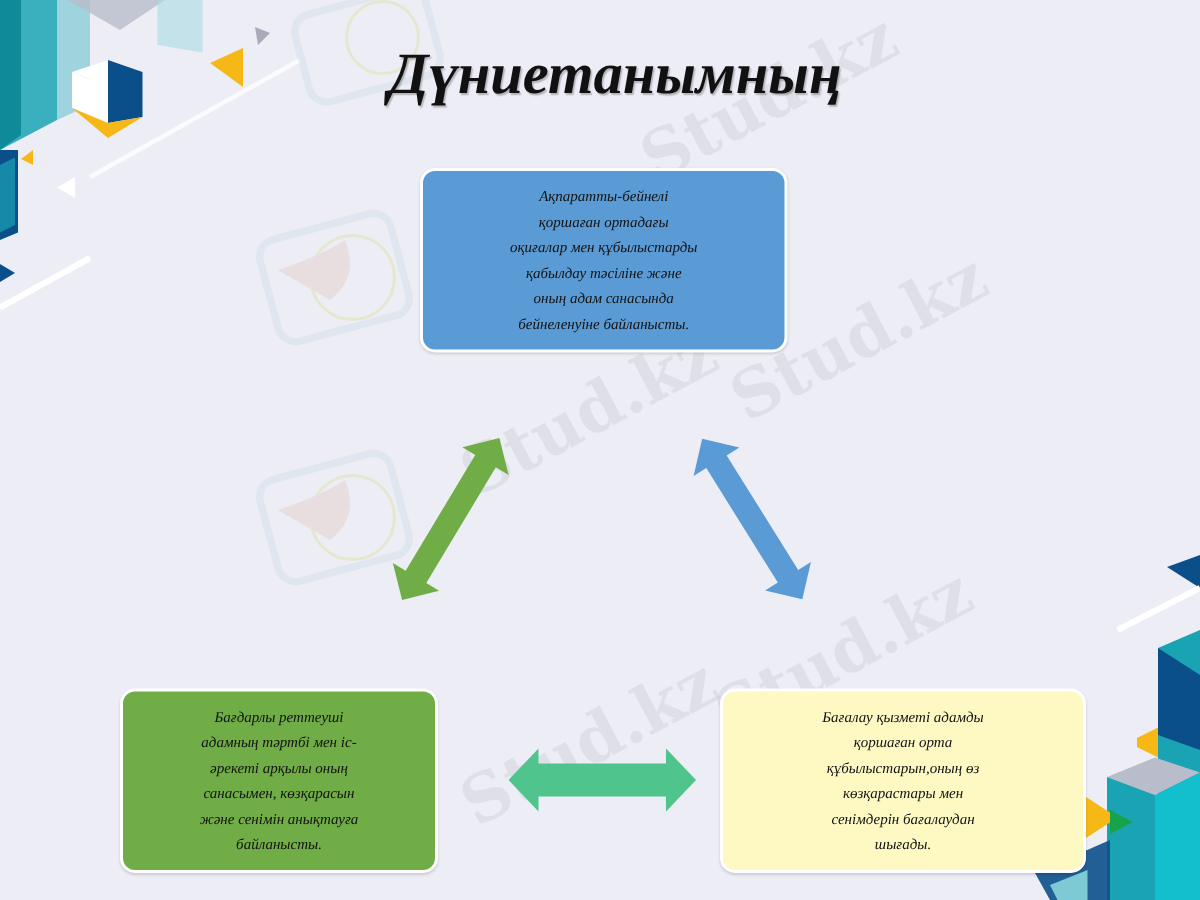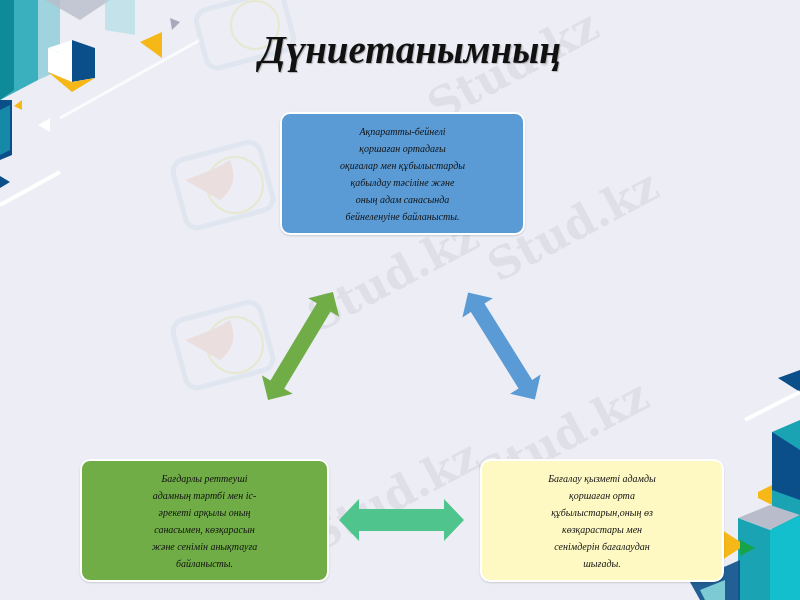--- a/index.html
+++ b/index.html
@@ -29,21 +29,21 @@
     display: flex; align-items: center; justify-content: center;
     text-align: center;
     font-family: "Liberation Serif", "DejaVu Serif", serif;
     font-style: italic;
     font-size: 10px; line-height: 17px;
     color: #111;
     padding: 4px 10px;
     box-shadow: 0 1px 2px rgba(0,0,0,0.15);
   }
   .box-top { left: 280px; top: 112px; width: 245px; height: 123px; background: #5b9bd5; }
-  .box-left { left: 80px; top: 459px; width: 249px; height: 123px; background: #70ad47; }
+  .box-left { left: 80px; top: 459px; width: 212px; height: 123px; background: #70ad47; }
   .box-right { left: 480px; top: 459px; width: 244px; height: 123px; background: #fef9c3; }
   .box p { margin: 0; white-space: pre-line; }
   .arrows { position: absolute; left: 0; top: 0; width: 800px; height: 600px; }
   .watermark {
     position: absolute;
     font-family: "DejaVu Serif", serif; font-weight: bold;
     font-size: 44px; color: rgba(160,160,170,0.18);
     transform: rotate(-28deg);
     white-space: nowrap;
     pointer-events: none;

